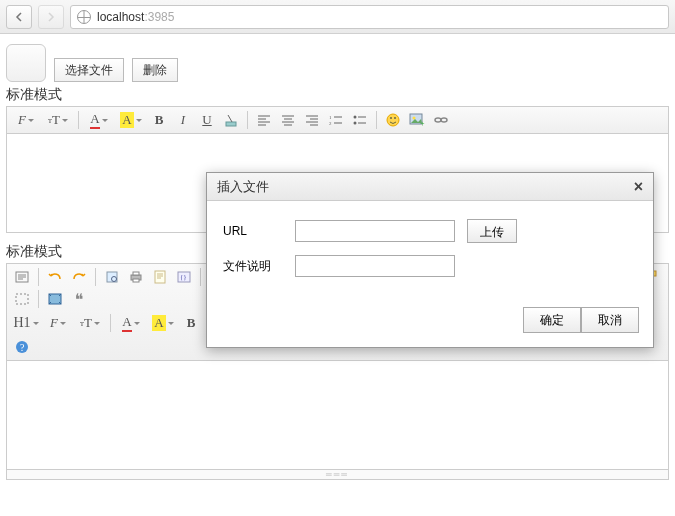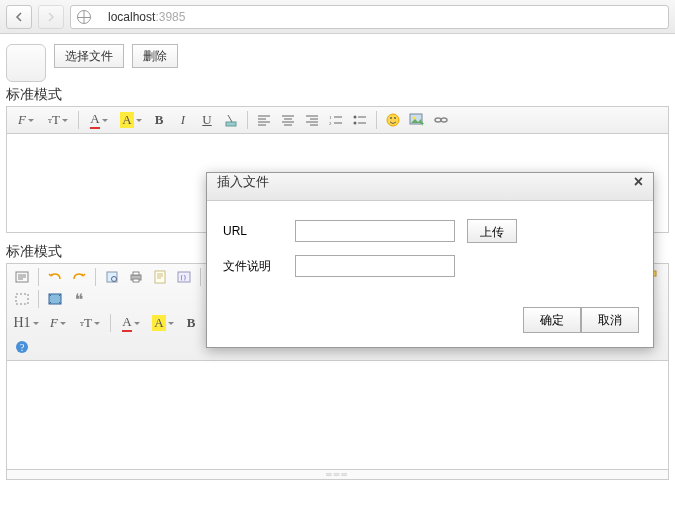--- a/index.html
+++ b/index.html
@@ -1,42 +1,42 @@
 <!DOCTYPE html>
 <html><head>
 <meta charset="utf-8">
 <style>
 *{box-sizing:border-box;margin:0;padding:0}
 body{font-family:Arial,"Microsoft YaHei",sans-serif;font-size:12px;color:#333;background:#fff}
 .browser-bar{height:34px;background:linear-gradient(#f7f7f7,#eaeaea);border-bottom:1px solid #d0d0d0;display:flex;align-items:center;padding:0 6px;gap:6px}
 .nav-btn{width:26px;height:24px;border:1px solid #c8c8c8;border-radius:3px;background:linear-gradient(#fff,#efefef);display:flex;align-items:center;justify-content:center;color:#888;cursor:pointer}
 .nav-btn.disabled{opacity:.5}
-.url-bar{flex:1;height:24px;border:1px solid #c8c8c8;border-radius:3px;background:#fff;display:flex;align-items:center;padding:0 6px;gap:17px}
+.url-bar{flex:1;height:24px;border:1px solid #c8c8c8;border-radius:3px;background:#fff;display:flex;align-items:center;padding:0 6px;gap:6px}
 .globe{width:14px;height:14px;border:1px solid #999;border-radius:50%;position:relative}
 .globe::before{content:"";position:absolute;top:0;bottom:0;left:50%;width:1px;background:#999;transform:translateX(-.5px)}
 .globe::after{content:"";position:absolute;left:0;right:0;top:50%;height:1px;background:#999}
 .url-host{color:#333}
 .url-port{color:#aaa}
 .content{padding:6px}
 .section-label{font-size:14px;color:#333;margin-top:4px}
-.icon-row{display:flex;gap:8px;margin:4px 0}
+.icon-row{display:flex;align-items:flex-end;gap:8px;margin:4px 0}
 .icon-box{width:40px;height:38px;border:1px solid #ccc;border-radius:6px;background:linear-gradient(#fdfdfd,#f0f0f0)}
 .btn{height:24px;padding:0 10px;border:1px solid #bbb;background:linear-gradient(#fff,#f0f0f0);cursor:pointer;font-size:12px;color:#333}
 .editor{border:1px solid #ccc;margin-top:2px}
 .toolbar{background:linear-gradient(#fafafa,#efefef);border-bottom:1px solid #ccc;padding:3px 4px;display:flex;flex-wrap:wrap;align-items:center;gap:2px}
 .tb-item{width:22px;height:20px;display:flex;align-items:center;justify-content:center;font-family:"Times New Roman",serif;font-size:13px;color:#555;cursor:pointer;border-radius:2px}
 .tb-item.w{width:30px}
 .tb-sep{width:1px;height:18px;background:#ccc;margin:0 3px}
 .dd::after{content:"";display:inline-block;margin-left:2px;border:3px solid transparent;border-top-color:#888;transform:translateY(2px)}
 .hl{background:#ffeb3b;padding:0 2px}
 .editor-body{height:98px;background:#fff}
 .editor-body.tall{height:108px}
 .std-editor .toolbar{min-height:50px}
 .dialog{position:absolute;left:206px;top:172px;width:448px;background:#fff;border:1px solid #999;box-shadow:0 3px 12px rgba(0,0,0,.3)}
-.dlg-title{height:28px;background:linear-gradient(#f6f6f6,#e8e8e8);border-bottom:1px solid #ccc;display:flex;align-items:flex-start;padding:0 10px;justify-content:space-between;font-size:13px}
+.dlg-title{height:28px;background:linear-gradient(#f6f6f6,#e8e8e8);border-bottom:1px solid #ccc;display:flex;align-items:center;padding:0 10px;justify-content:space-between;font-size:13px}
 .close-x{font-size:16px;font-weight:bold;cursor:pointer;color:#444}
 .dlg-body{padding:18px 16px 10px}
 .form-row{display:flex;align-items:center;margin-bottom:12px;gap:12px}
 .form-label{width:60px;color:#000000}
 .text-input{width:160px;height:22px;border:1px solid #aaa;padding:0 4px}
 .dlg-footer{padding:8px 14px 14px;display:flex;justify-content:flex-end;}
 .dlg-btn{height:26px;padding:0 16px;border:1px solid #aaa;background:linear-gradient(#fff,#ececec);cursor:pointer;font-size:12px}
 .resize-grip{height:10px;border:1px solid #ccc;border-top:none;background:#fafafa;display:flex;align-items:center;justify-content:center;color:#bbb;font-size:8px;letter-spacing:2px}
 svg{display:block}
 </style>

